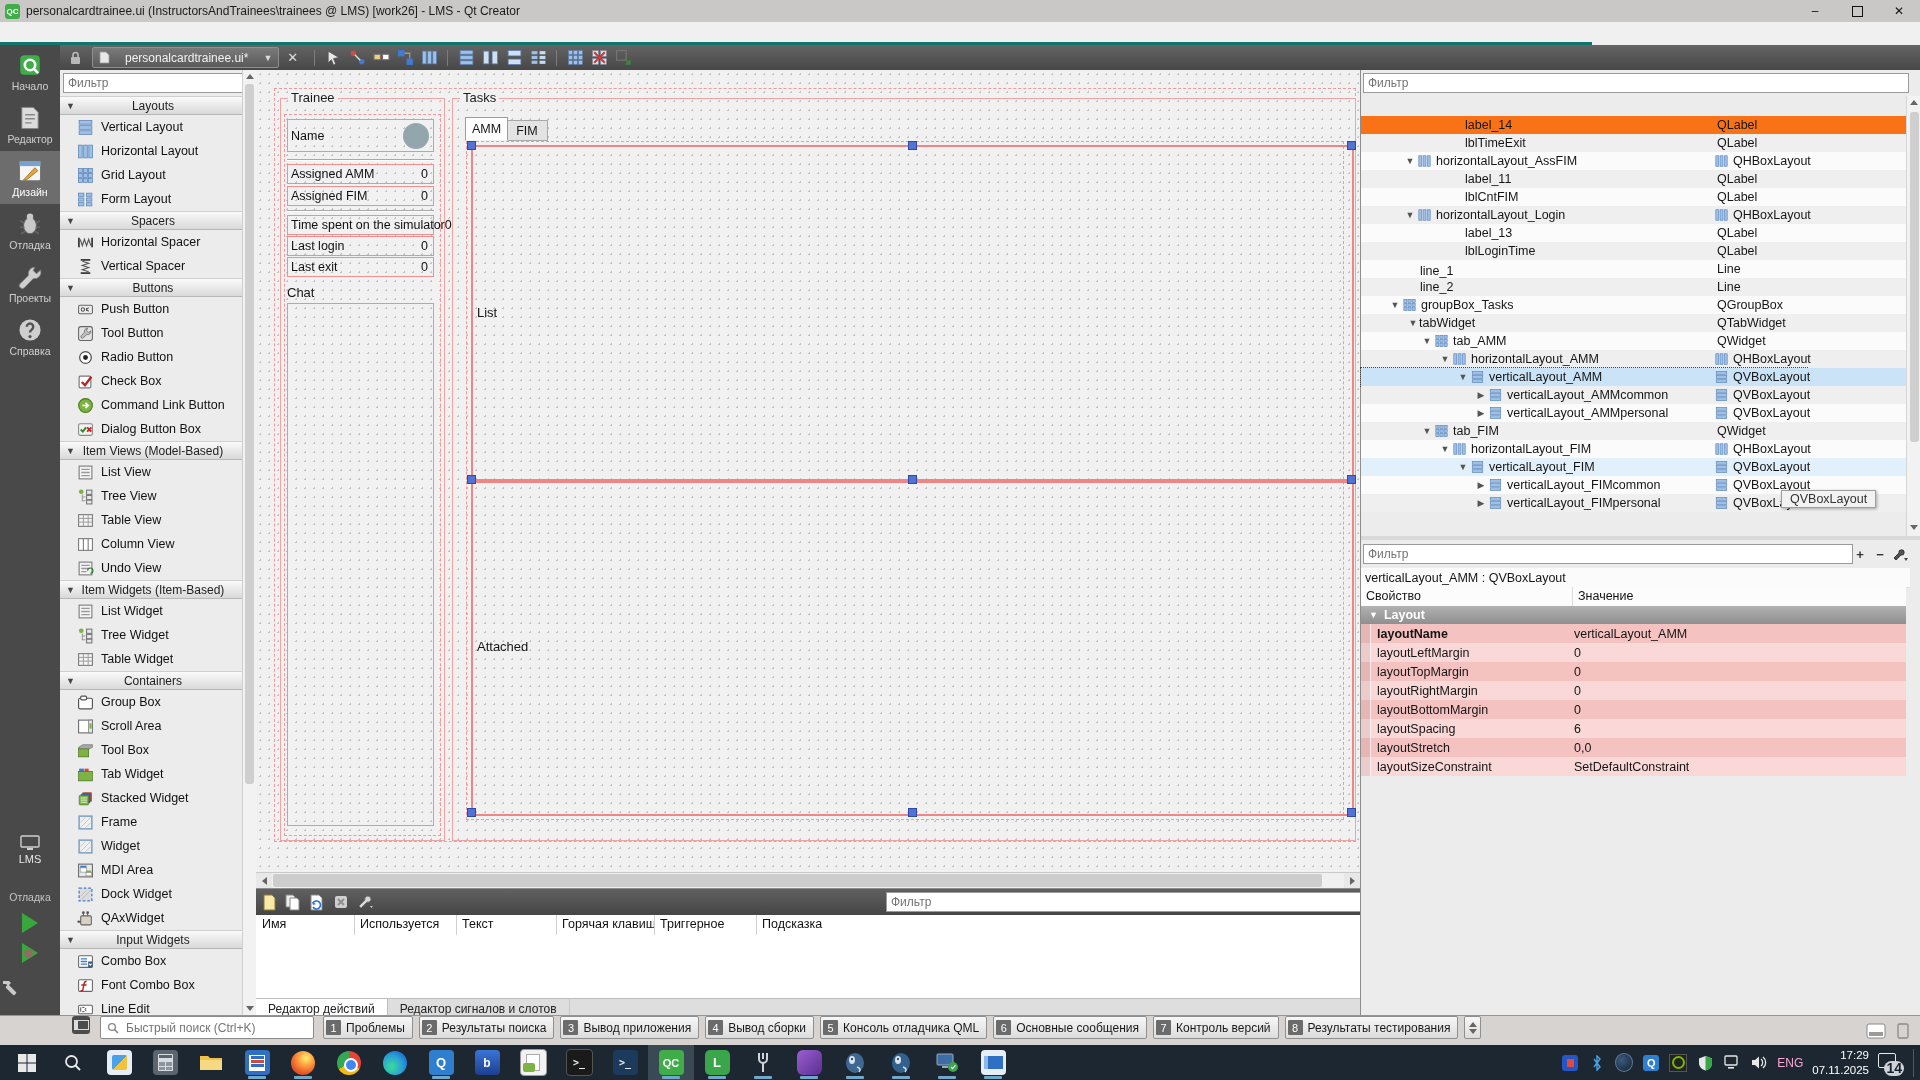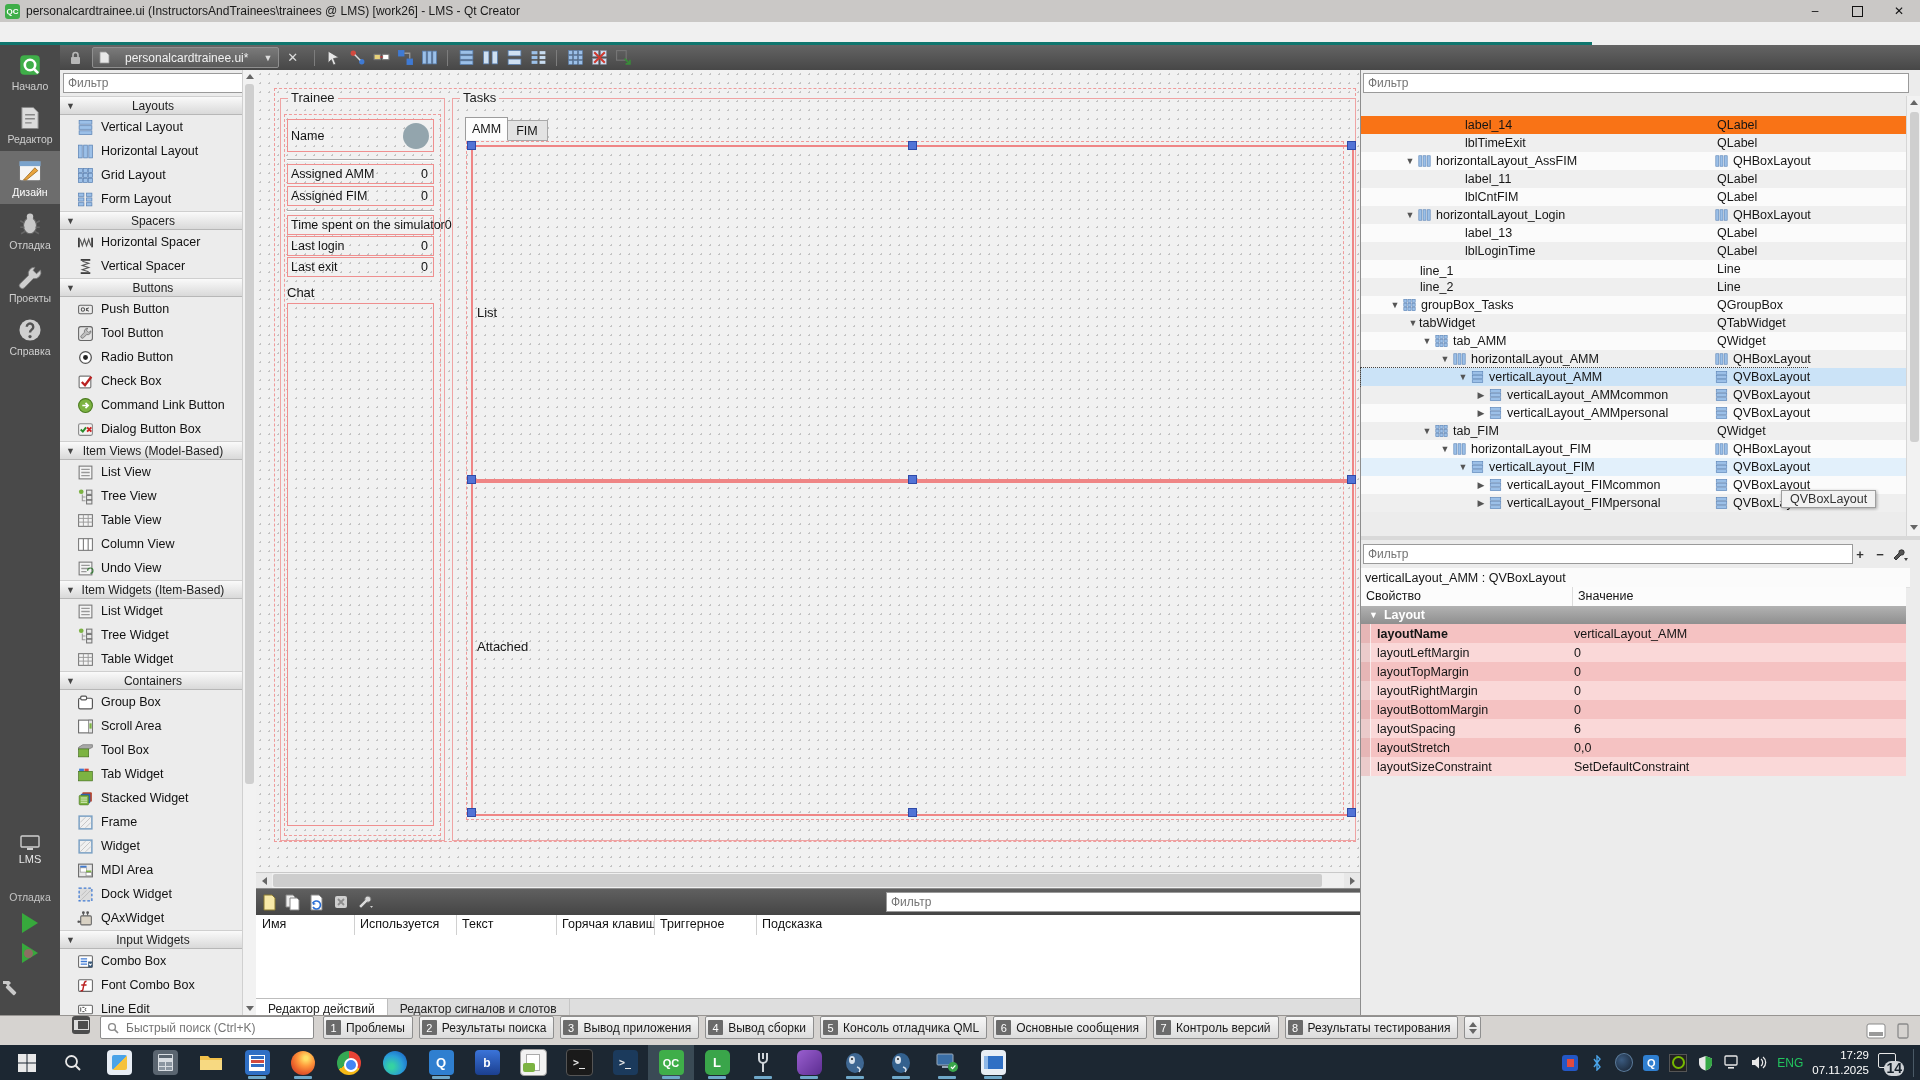--- a/index.html
+++ b/index.html
@@ -123,21 +123,21 @@
   #sb-right{margin-left:auto;display:flex;align-items:center;gap:10px;margin-right:10px;}
   
   #taskbar{left:0;top:1045px;width:1920px;height:35px;background:#1c2732;display:flex;align-items:center;}
   .tb-app{width:46px;height:35px;display:flex;align-items:center;justify-content:center;position:relative;flex:none;}
   .tb-app.running:after{content:"";position:absolute;bottom:1px;left:14px;width:18px;height:3px;background:#6fa8c9;border-radius:1px;}
   .tb-app.active{background:#3a4a55;}
   .appic{width:25px;height:25px;border-radius:4px;display:flex;align-items:center;justify-content:center;color:#fff;font-weight:bold;font-size:13px;}
   #tray{margin-left:auto;display:flex;align-items:center;gap:9px;margin-right:6px;color:#fff;}
   .trayic{width:18px;height:18px;display:flex;align-items:center;justify-content:center;}
   #clock{text-align:right;font-size:11.5px;line-height:1.25;color:#fff;}
-  #lang{font-size:12px;color:#22c55e;}
+  #lang{font-size:12px;color:#f9a8d4;}
   #notif{position:relative;width:24px;height:20px;}
   #notif .bubble{width:16px;height:13px;border:1.5px solid #e8e8e8;border-radius:2px;}
   #notif .badge{position:absolute;right:-2px;bottom:-3px;min-width:15px;height:15px;border-radius:8px;background:#cfd3d7;color:#16212b;
     font-size:14px;display:flex;align-items:center;justify-content:center;font-weight:bold;padding:0 2px;}
   svg{display:block;}
 </style>
 </head>
 <body>
 
 <div id="screen">

